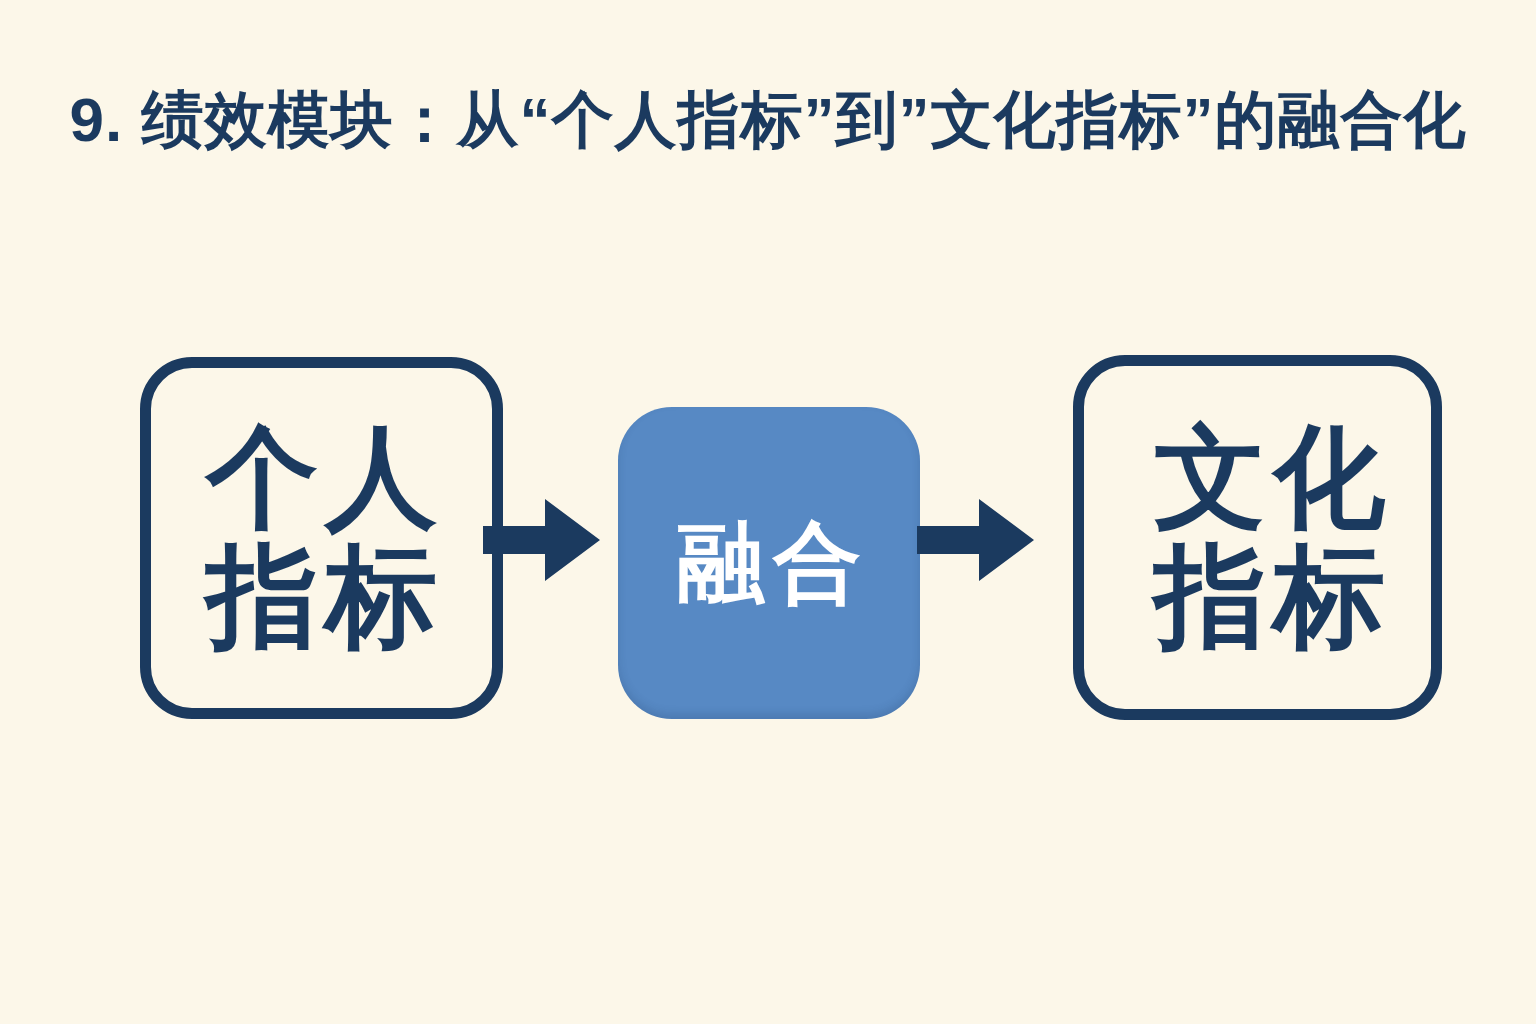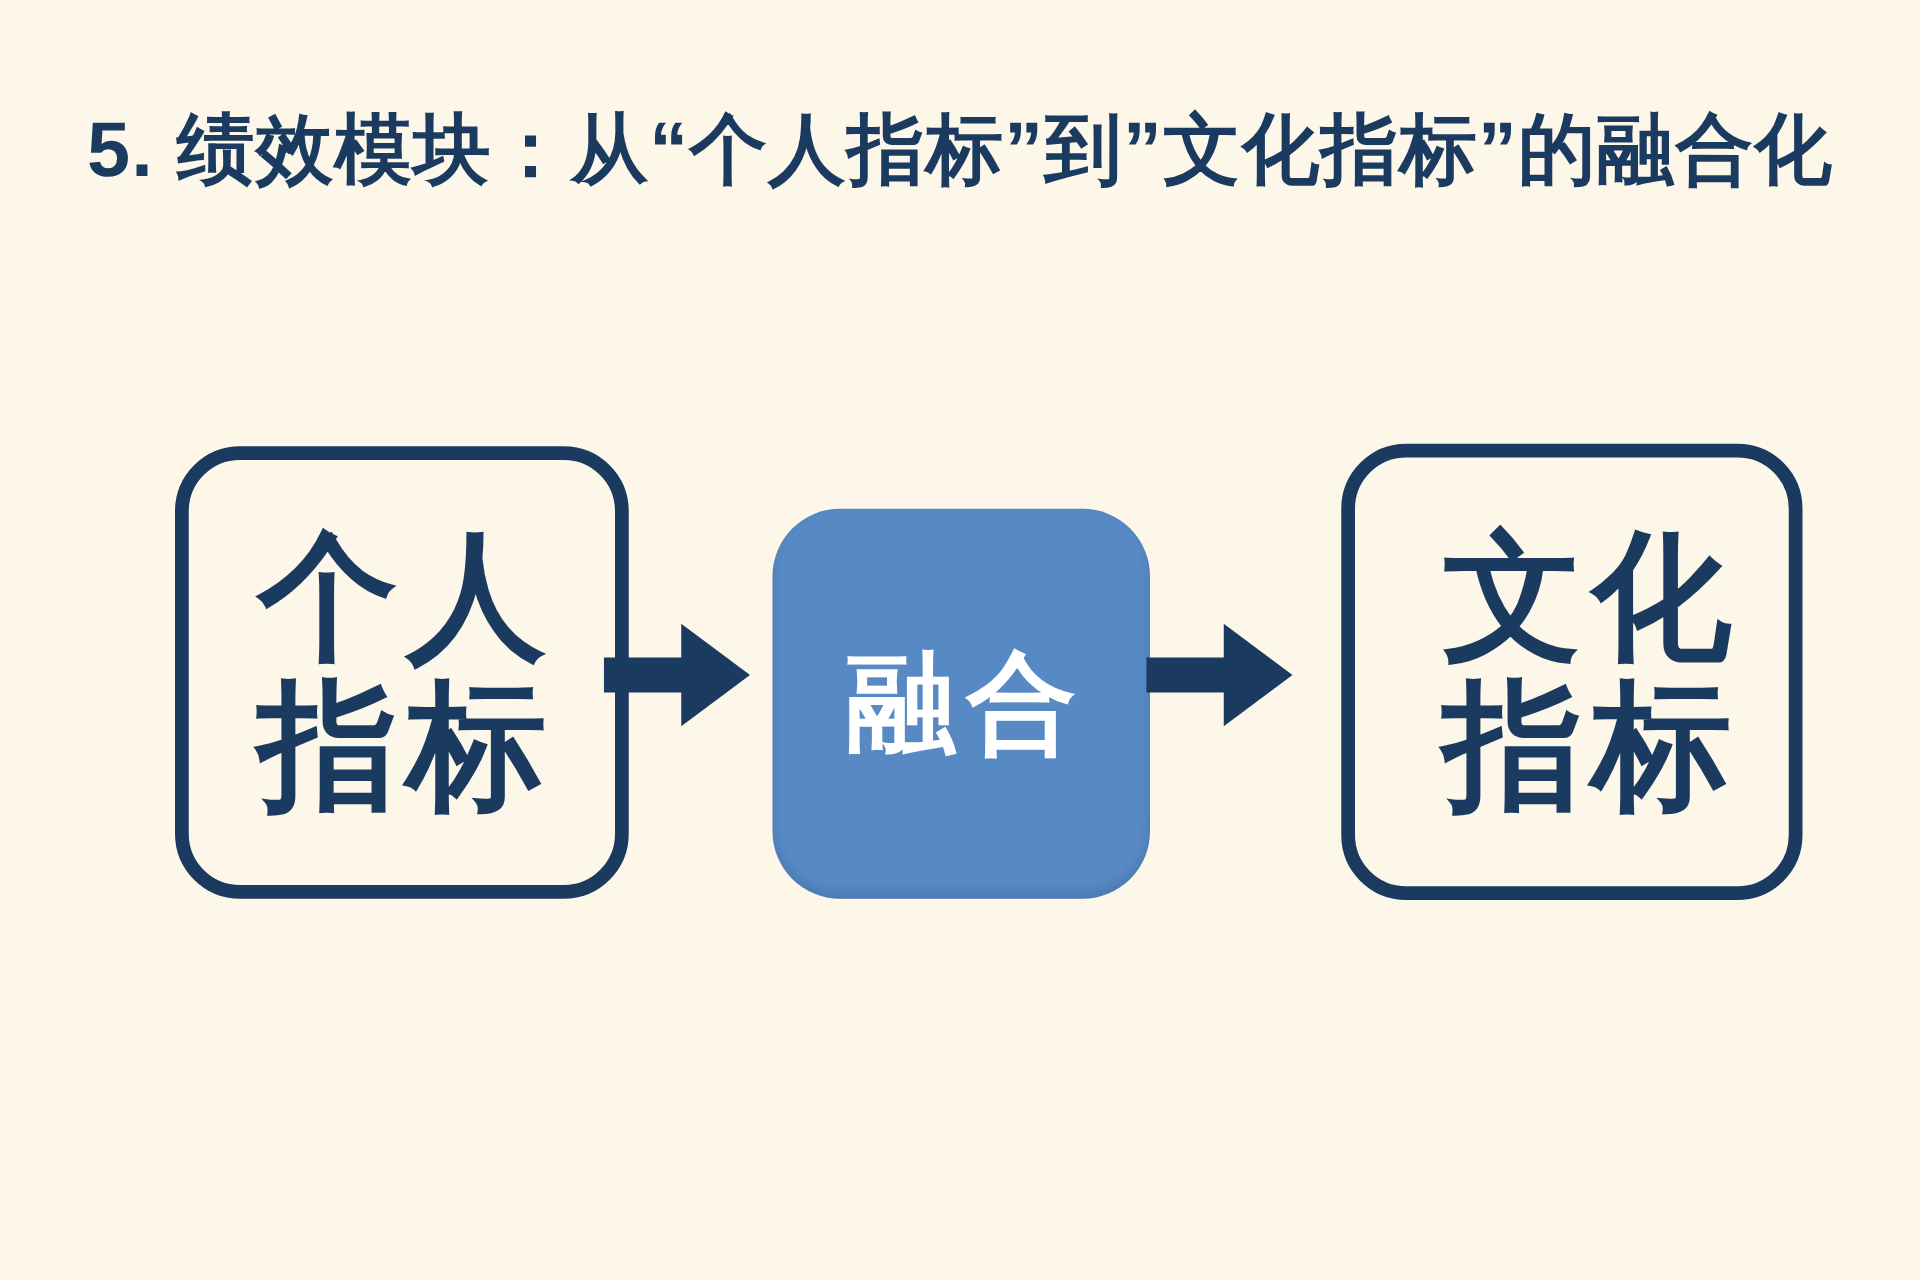--- a/index.html
+++ b/index.html
@@ -98,21 +98,21 @@
     display: block;
     width: 100%;
     height: 100%;
   }
 </style>
 </head>
 <body>
 
 <div class="canvas">
 
-  <div class="slide-title">5. 绩效模块：从“个人指标”到”文化指标”的融合化</div>
+  <div class="slide-title">9. 绩效模块：从“个人指标”到”文化指标”的融合化</div>
 
   <div class="node outlined node-personal">
     <div class="node-label-big">个人</div>
     <div class="node-label-big">指标</div>
   </div>
 
   <div class="arrow arrow-1">
     <svg viewBox="0 0 118 84" xmlns="http://www.w3.org/2000/svg" aria-hidden="true">
       <polygon points="0,28 62,28 62,1 117,42 62,83 62,56 0,56" fill="#1B3A5F"></polygon>
     </svg>

